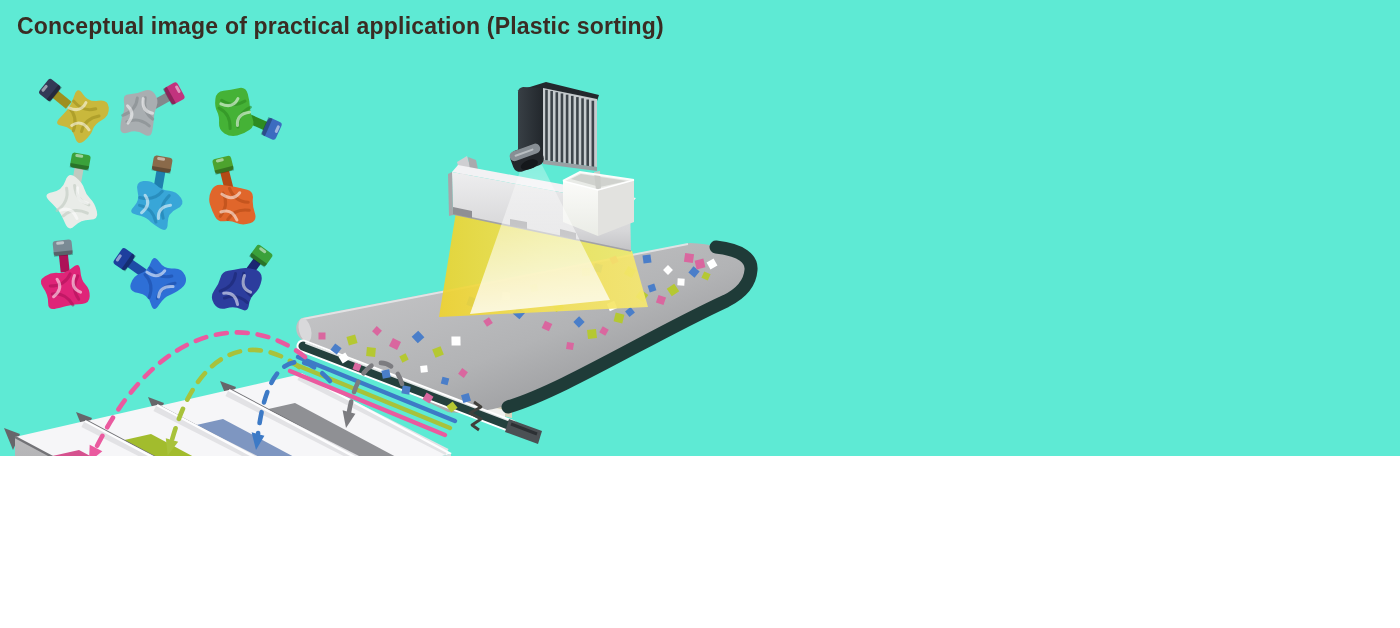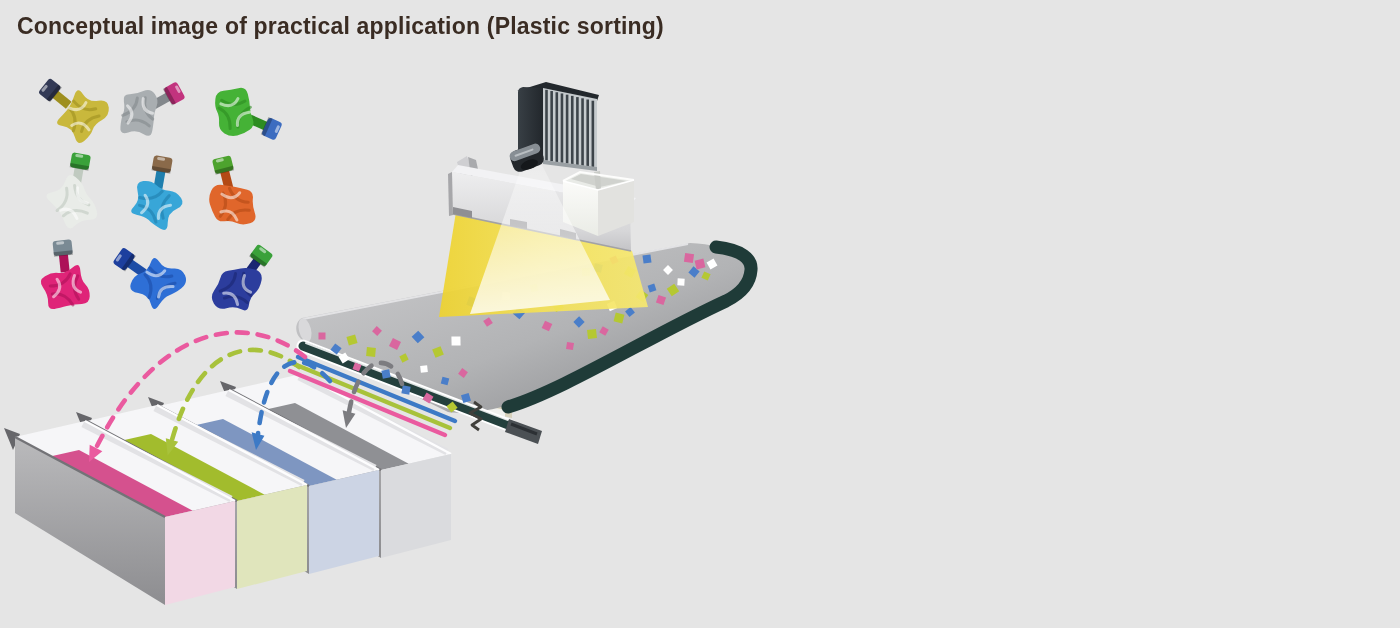--- a/index.html
+++ b/index.html
@@ -1,16 +1,16 @@
 <!DOCTYPE html>
 <html><head>
 <meta charset="utf-8">
 <style>
   html,body{margin:0;padding:0;background:#fff;}
-  .stage{position:relative;width:1400px;height:628px;background:#e5e5e5;overflow:hidden;
+  .stage{position:relative;width:1400px;height:456px;background:#5eead4;overflow:hidden;
          font-family:"Liberation Sans",sans-serif;}
   .title{position:absolute;left:17px;top:13px;font-size:23px;font-weight:bold;
          letter-spacing:.2px;color:#3a2c23;white-space:nowrap;}
   svg{position:absolute;left:0;top:0;}
   .bin{--inner:#ccc;--front:#eee;}
 </style>
 </head>
 <body>
 
 <div class="stage">

